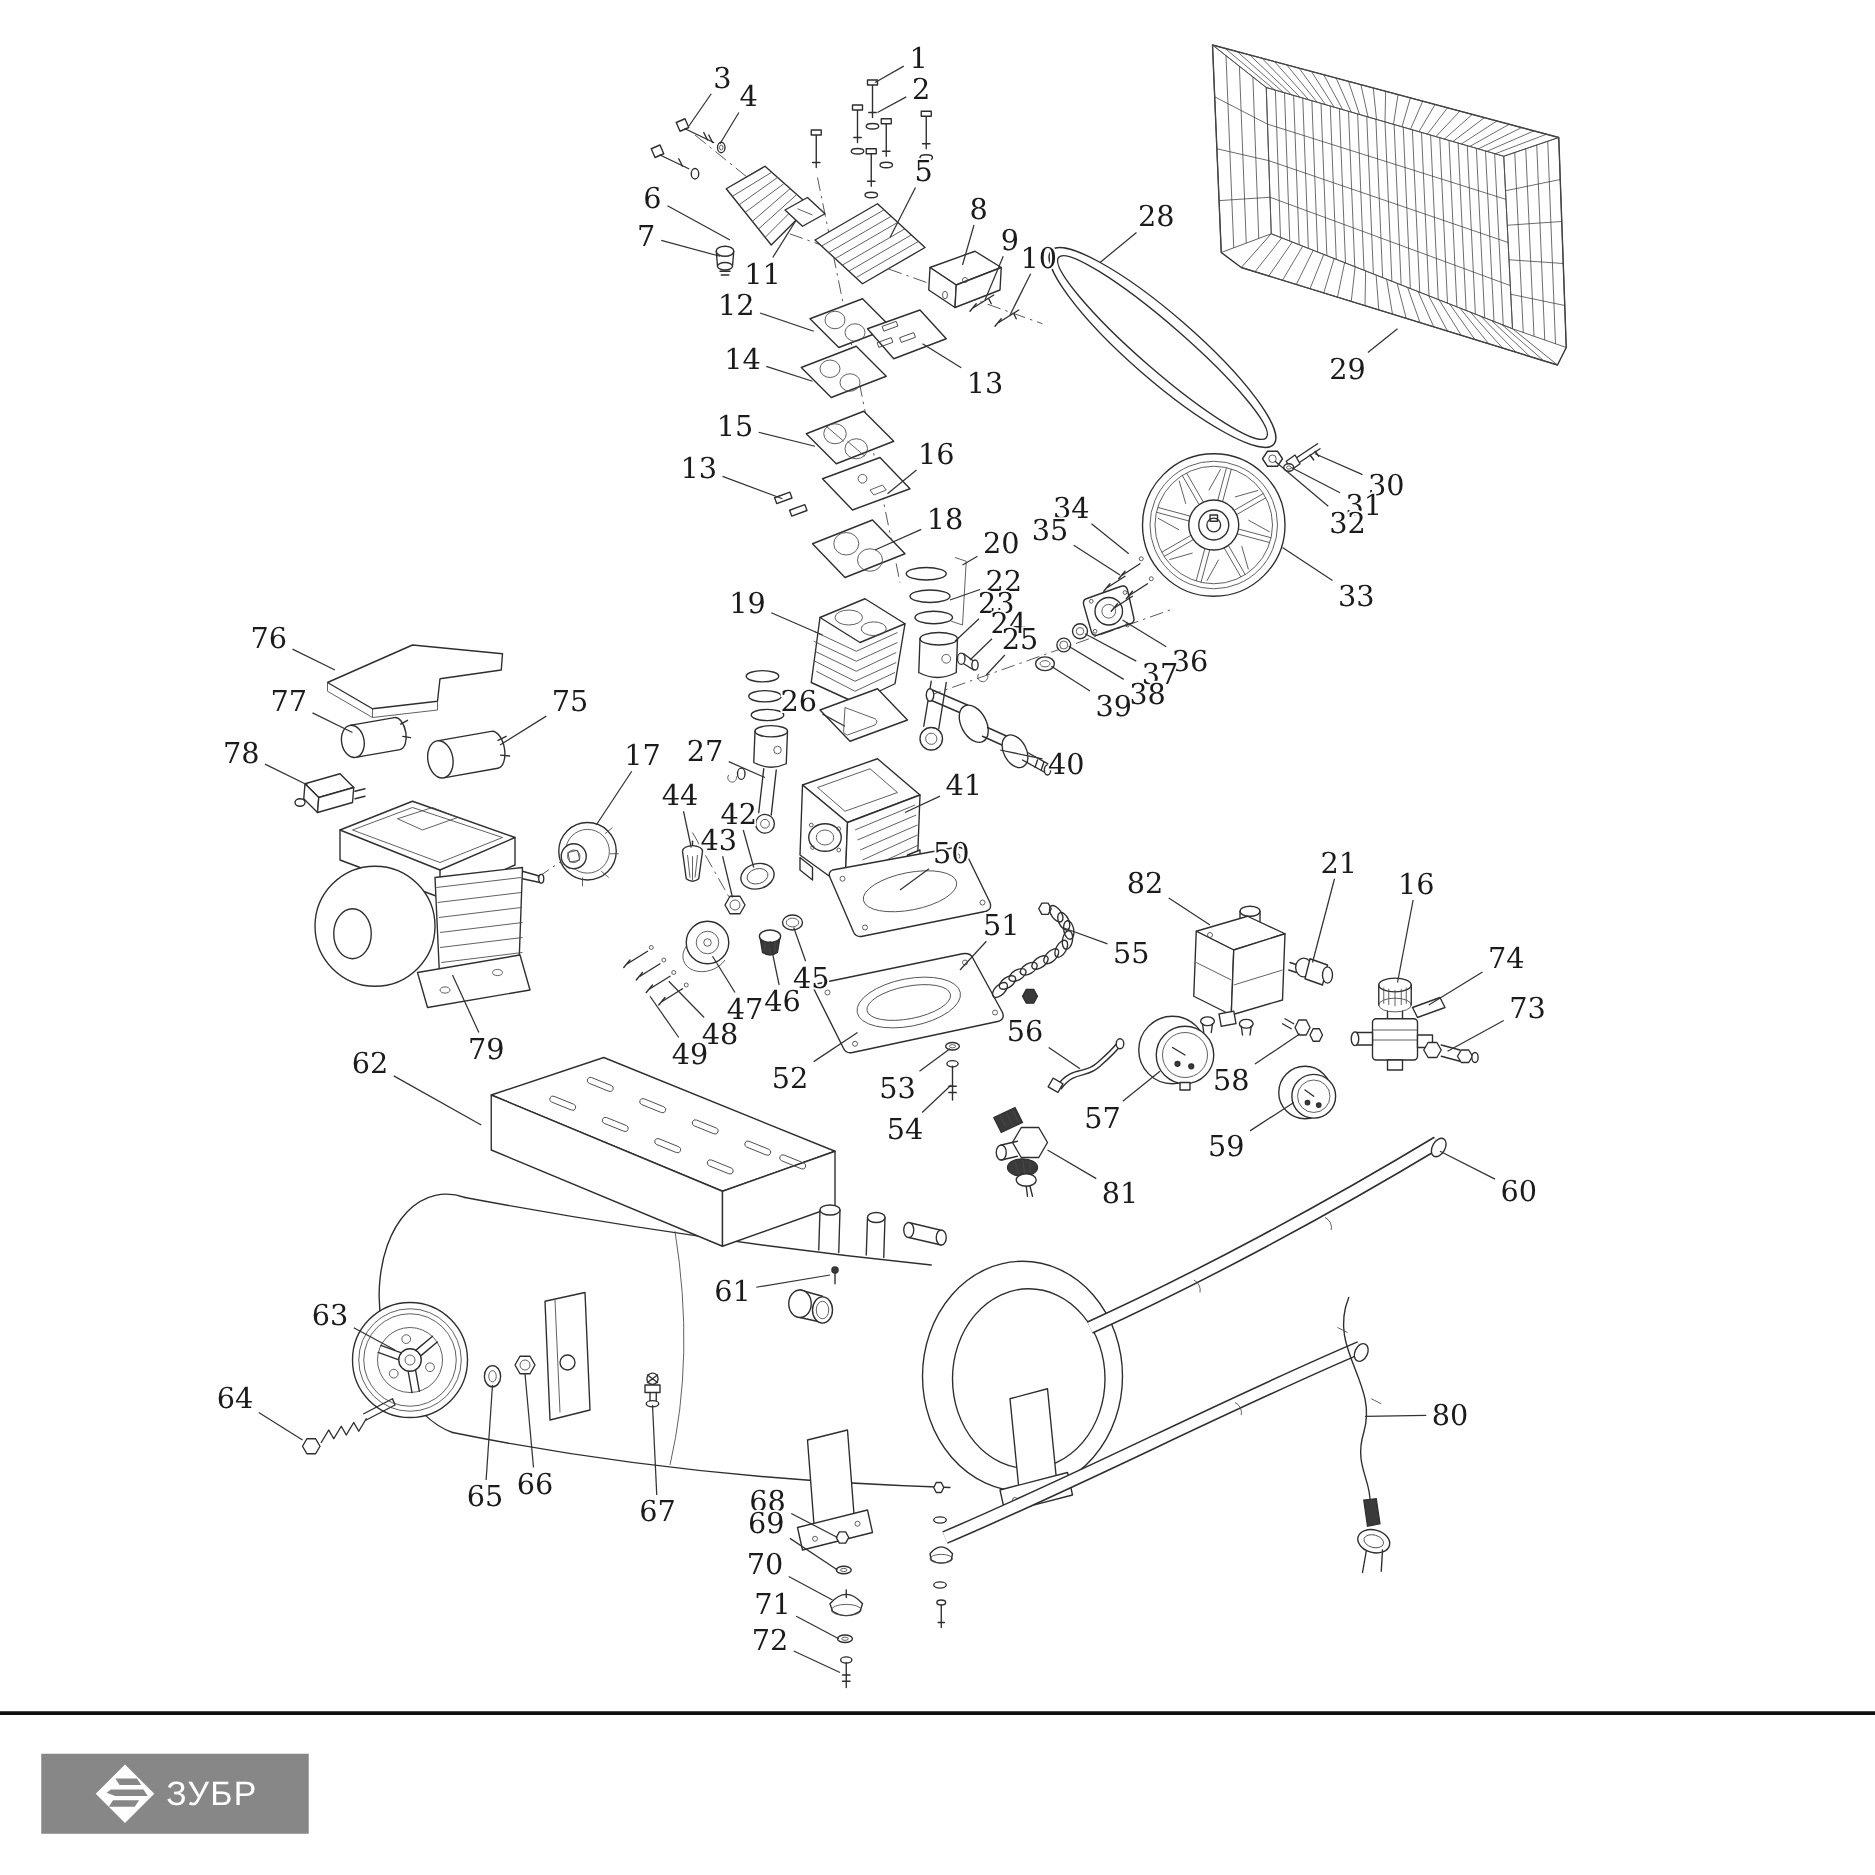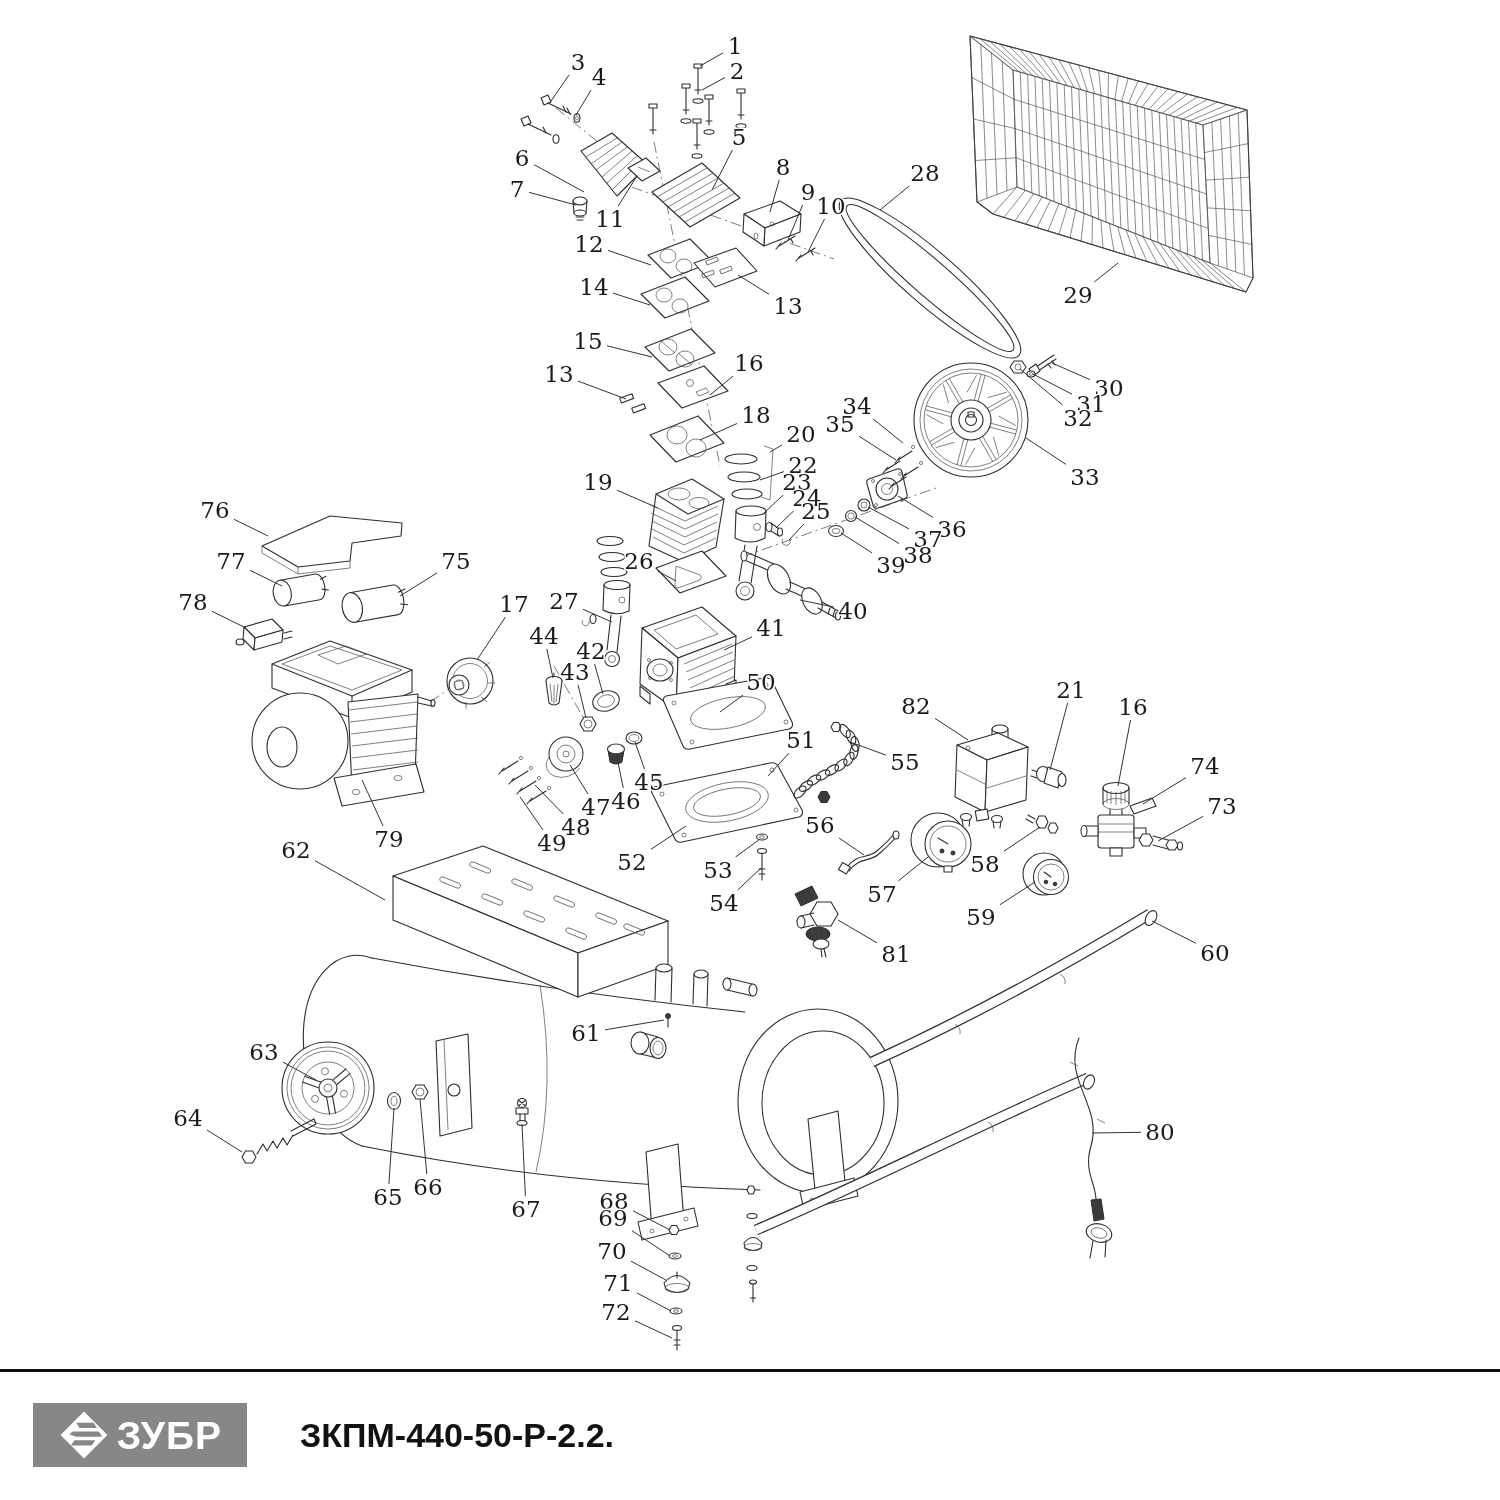--- a/index.html
+++ b/index.html
@@ -14,21 +14,21 @@
   .dash{stroke:#5a5a5a;stroke-width:.8;fill:none;stroke-dasharray:11 4 2 4;}
   .leader{stroke:#333;stroke-width:1;fill:none;}
   .grid{stroke:#3c3c3c;stroke-width:.6;fill:none;}
   .tube{stroke:var(--line);stroke-width:11;fill:none;stroke-linecap:butt;}
   .tubeIn{stroke:#fff;stroke-width:8.5;fill:none;stroke-linecap:butt;}
   text.lbl{font-family:"DejaVu Serif",serif;font-size:23px;fill:var(--label);
            text-anchor:middle;paint-order:stroke;stroke:#fff;stroke-width:3px;}
   .footer-rule{position:absolute;left:0;top:1369px;width:1500px;height:3px;background:var(--rule);}
   .logo{position:absolute;left:33px;top:1403px;width:214px;height:64px;background:var(--logoBg);
         display:flex;align-items:center;justify-content:center;gap:7px;}
-  .logo .brand{color:#fff;font-weight:bold;font-size:39px;letter-spacing:1px;line-height:1;
+  .logo .brand{color:#fff;font-weight:normal;font-size:27px;letter-spacing:1px;line-height:1;
                font-family:"Liberation Sans",sans-serif;}
   .title{position:absolute;left:300px;top:1403px;height:64px;display:flex;align-items:center;
          font-size:34px;color:#121212;white-space:nowrap;}
   .title .model{font-weight:700;margin-right:12px;}
   .title .subtitle{font-weight:400;color:#242424;}
 </style>
 </head>
 <body>
 
 <div class="page">
@@ -897,15 +897,14 @@
     <polygon points="30,3 57,30 30,57 3,30" fill="#ffffff"></polygon>
     <g class="logo-glyph" fill="#878787">
       <polygon points="21,16 41,16 45,22 25,22"></polygon>
       <polygon points="13,29 17,26 47,26 51,32 21,32"></polygon>
       <polygon points="19,36 43,36 39,42 15,42"></polygon>
     </g>
   </svg>
   <span class="brand">ЗУБР</span>
 </div>
 <div class="title">
-  <span class="model">ЗКПМ-440-50-Р-2.2.</span>
 </div>
 </div>
 
 </body></html>

